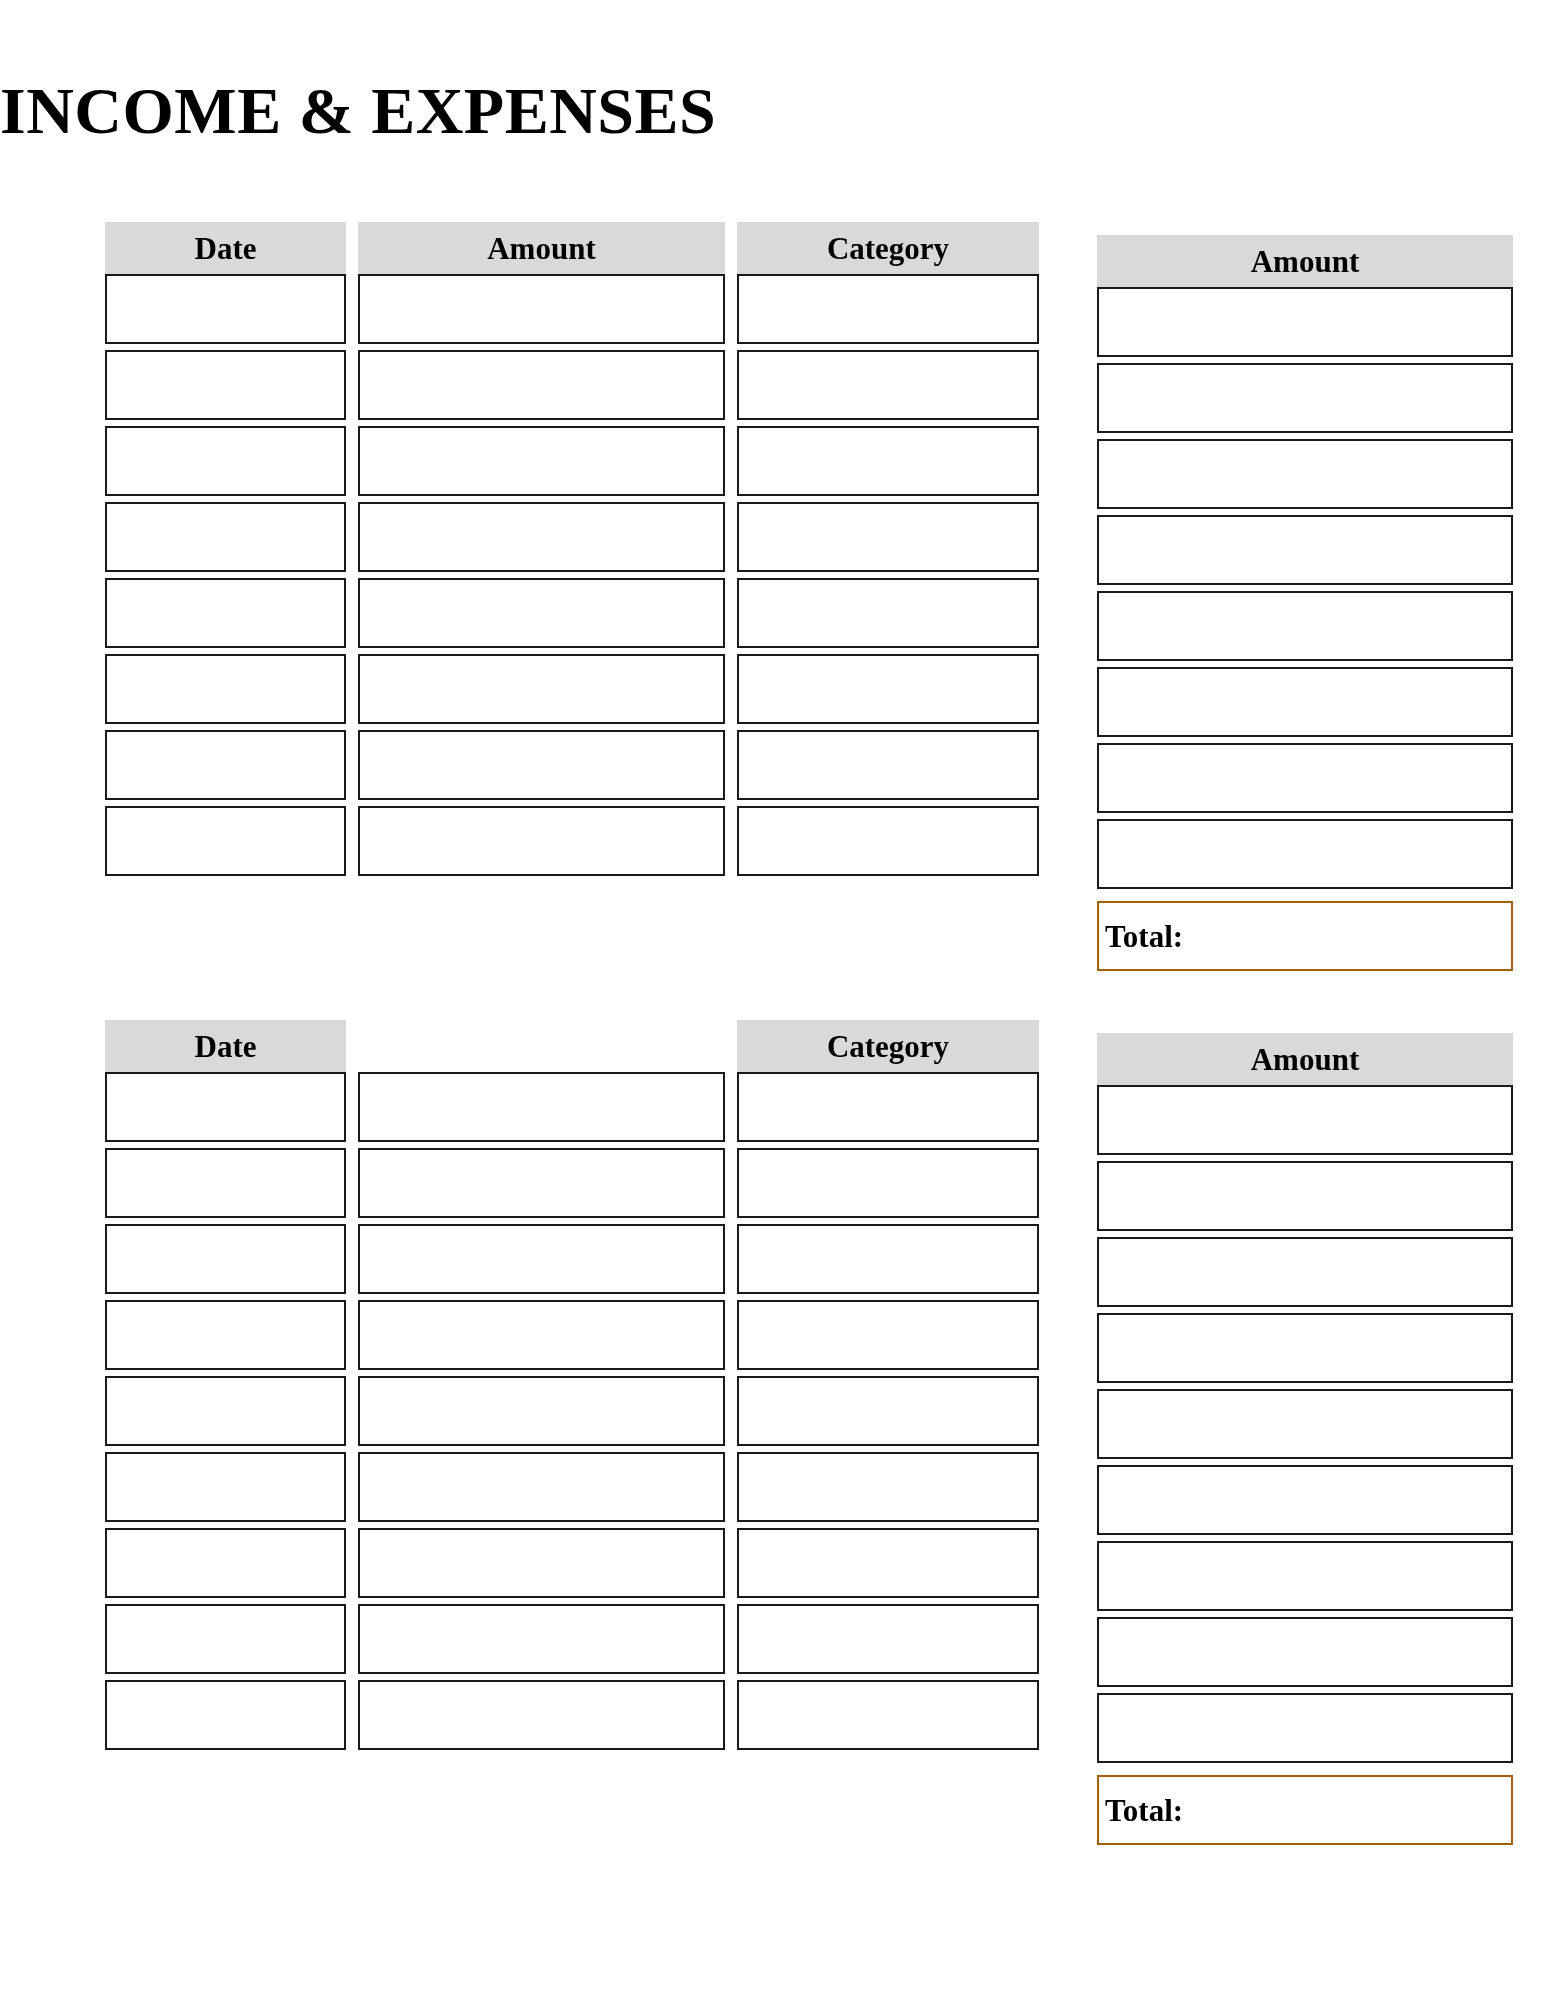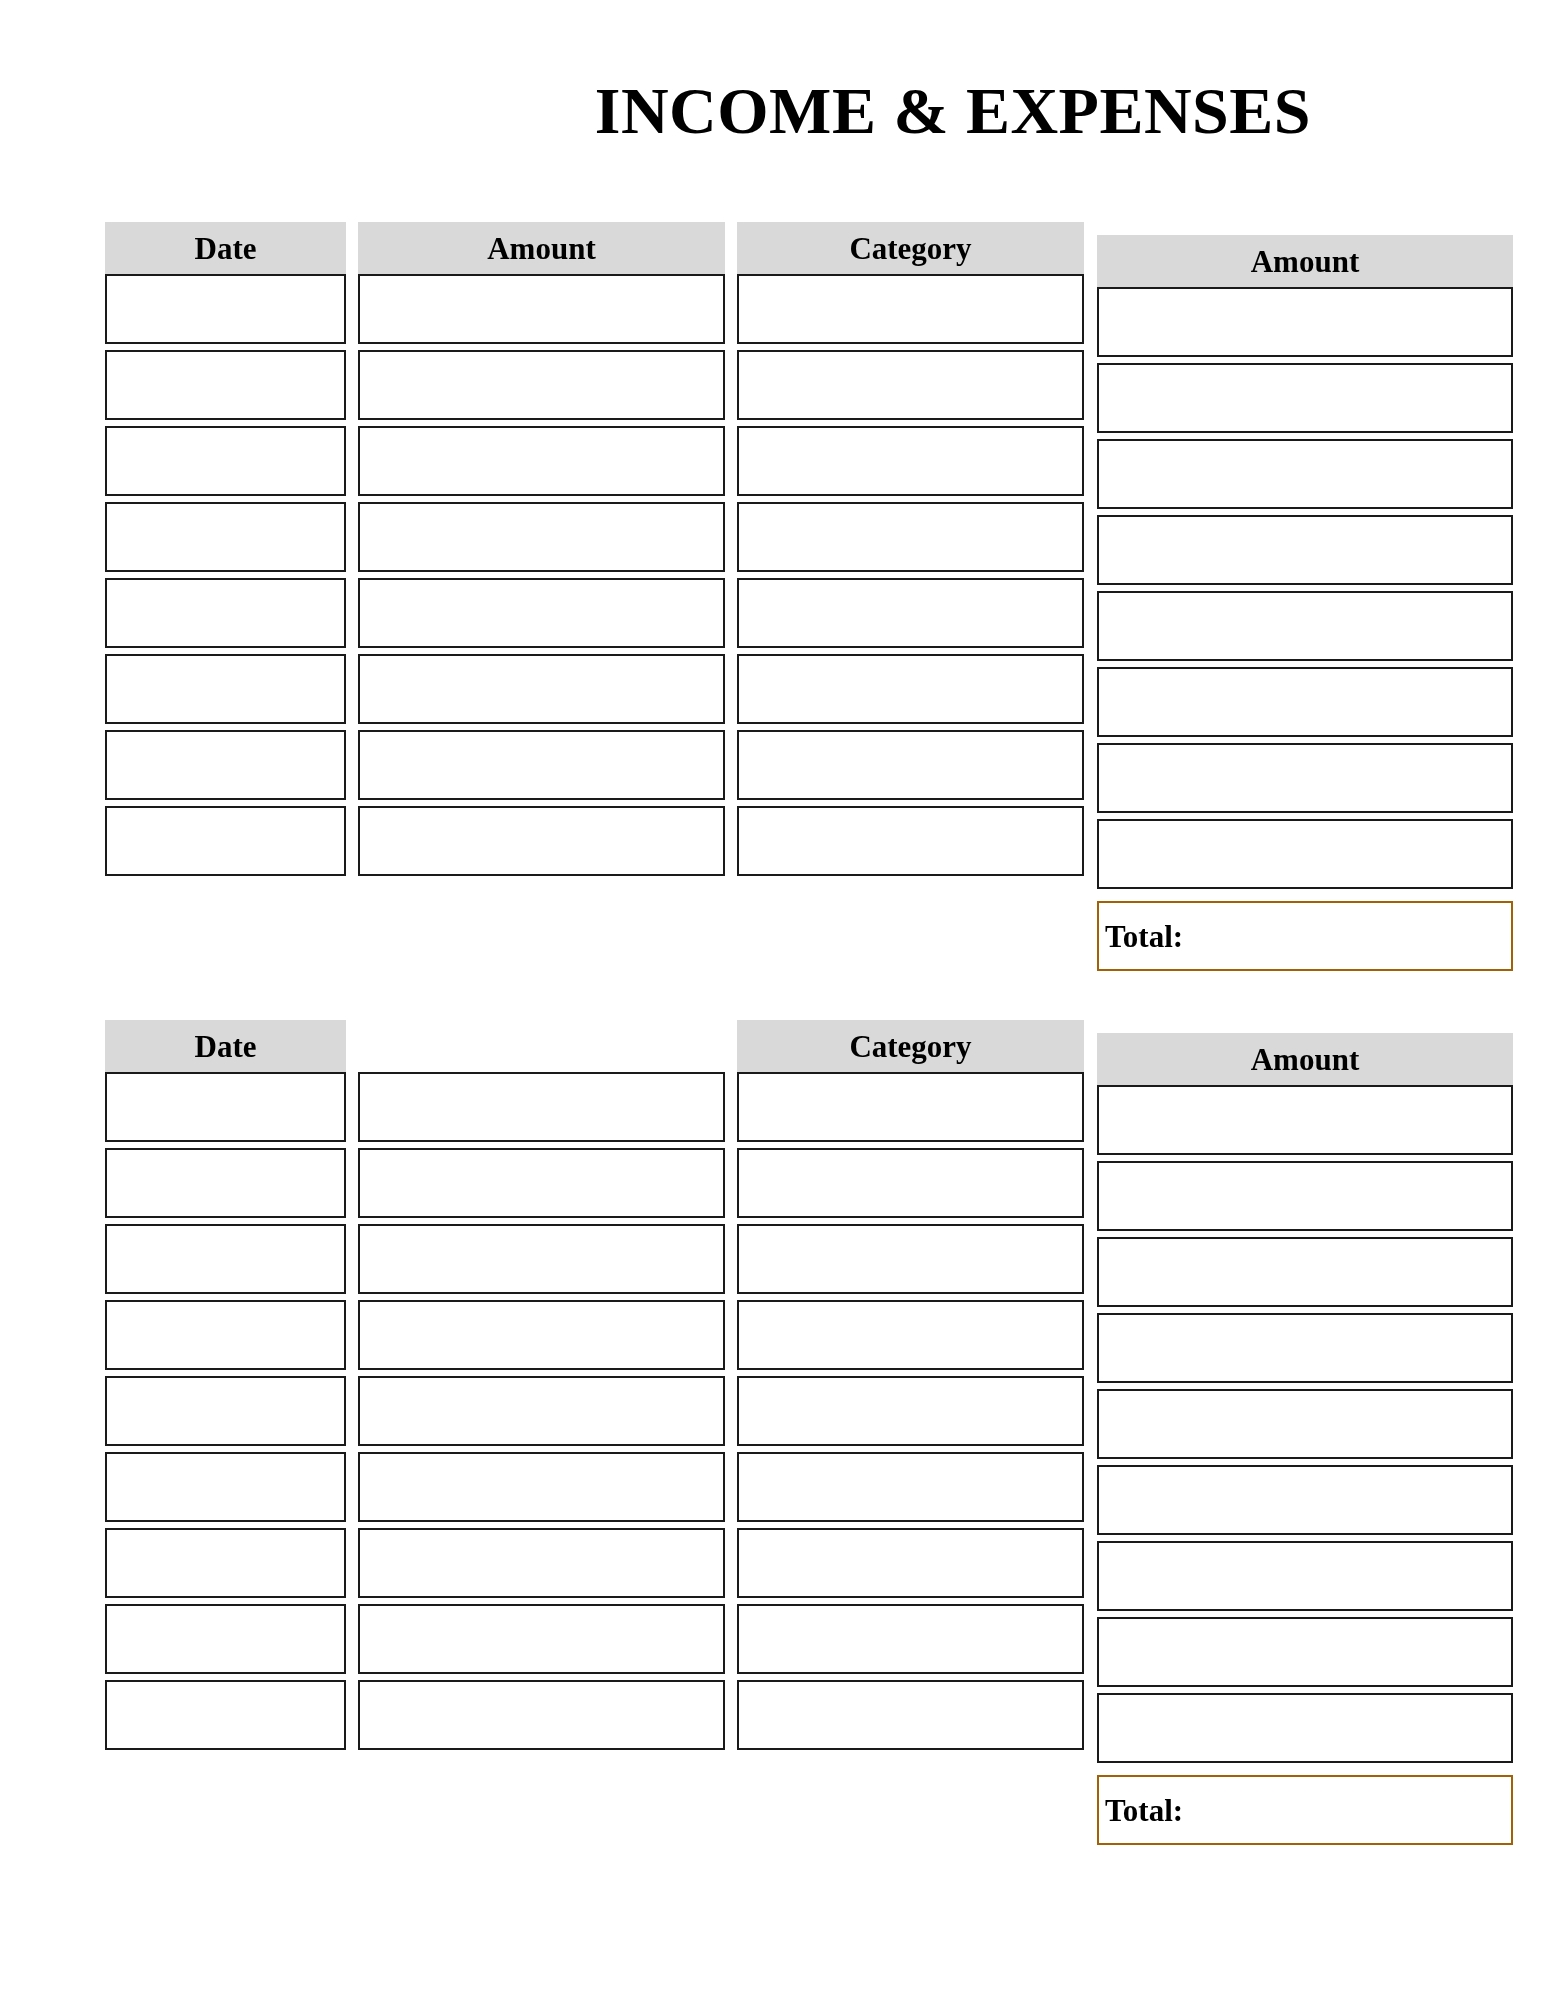--- a/index.html
+++ b/index.html
@@ -23,21 +23,21 @@
     height: 2000px;
     background: #ffffff;
   }
 
   
   .page-title {
     position: absolute;
     left: 0;
     top: 78px;
     width: 1311px;
-    text-align: right;
+    text-align: left;
     font-size: 66px;
     font-weight: bold;
     letter-spacing: 0.5px;
     line-height: 1;
     white-space: nowrap;
     font-family: "Liberation Serif", "DejaVu Serif", serif;
   }
 
   
   .table-block {
@@ -55,21 +55,21 @@
     padding-left: 24px;
   }
 
   
   .cell {
     position: absolute;
     top: 0;
   }
   .col-1 { left: 105px;  width: 241px; }
   .col-2 { left: 358px;  width: 367px; }
-  .col-3 { left: 737px;  width: 347px; }
+  .col-3 { left: 737px;  width: 302px; }
   .col-4 { left: 1097px; width: 416px; margin-top: 13px; }
 
   
   .header-row { height: 52px; }
   .header-cell {
     height: 52px;
     background: #d9d9d9;
     display: flex;
     align-items: center;
     justify-content: center;

